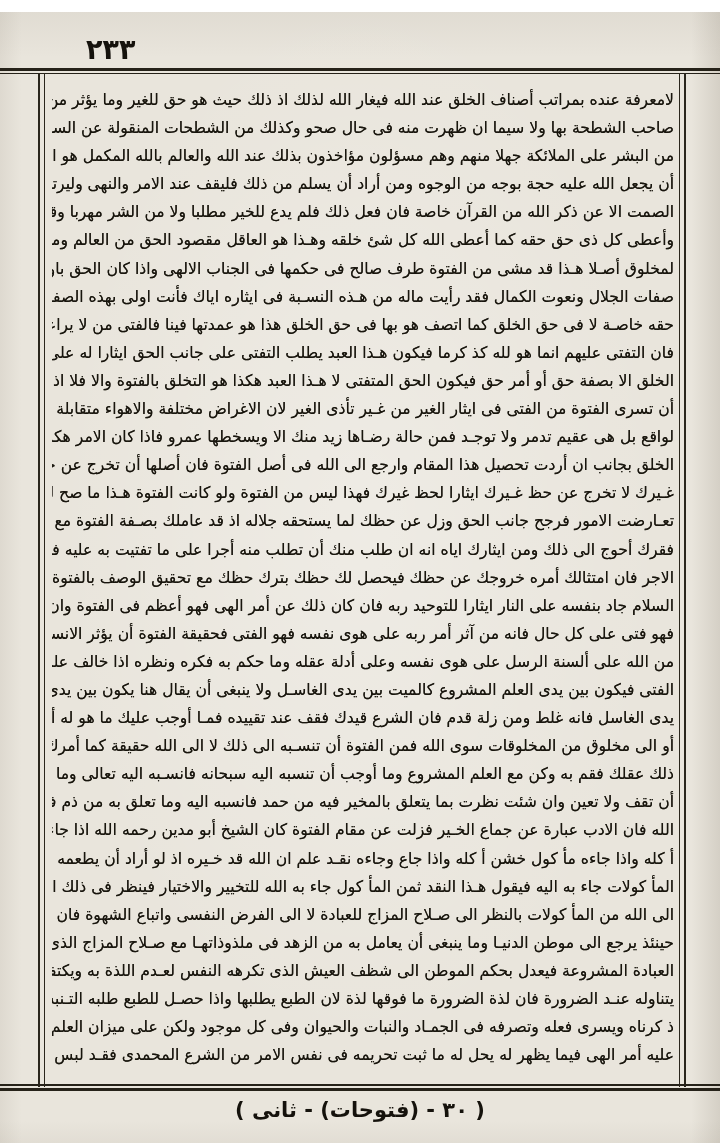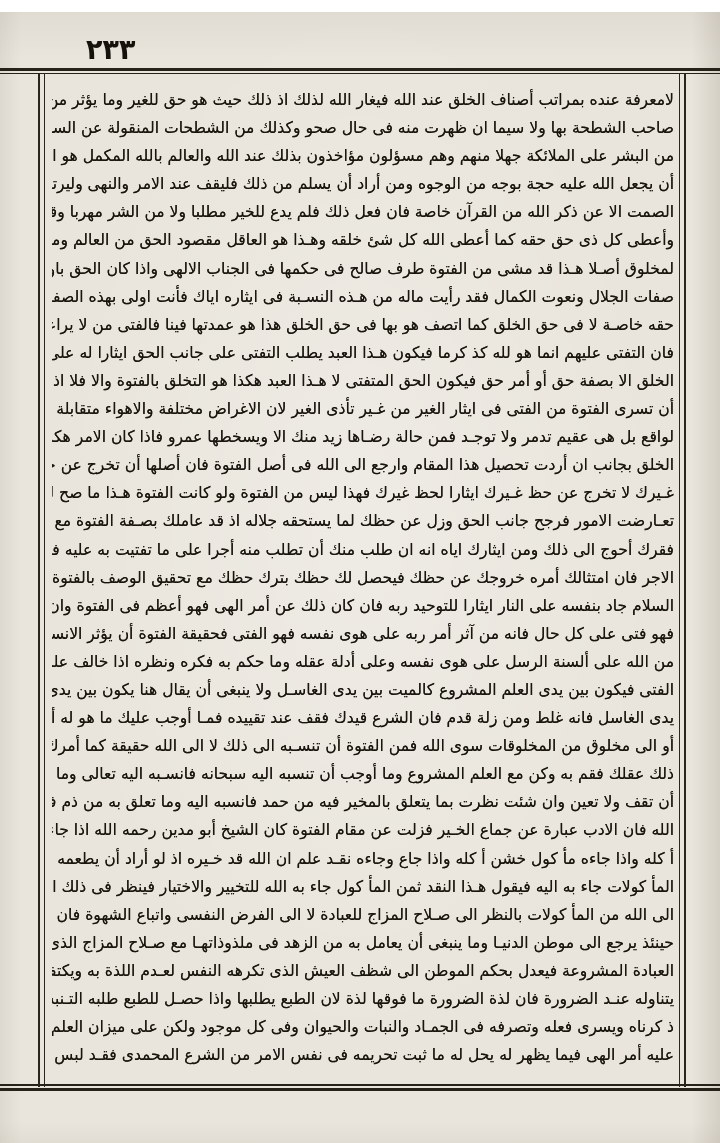--- a/index.html
+++ b/index.html
@@ -122,14 +122,15 @@
     <div class="text-line">يتناوله عنـد الضرورة فان لذة الضرورة ما فوقها لذة لان الطبع يطلبها واذا حصـل للطبع طلبه التـنبه فالفتى هو من</div>
     <div class="text-line">ذ كرناه ويسرى فعله وتصرفه فى الجمـاد والنبات والحيوان وفى كل موجود ولكن على ميزان العلم المشروع وان ورد</div>
     <div class="text-line">عليه أمر الهى فيما يظهر له يحل له ما ثبت تحريمه فى نفس الامر من الشرع المحمدى فقـد لبس فيه فيتركه ويرجع الى حكم</div>
   </div>
 
   <div class="hrule hrule-bottom">
     <div class="a"></div>
       <div class="b"></div>
   </div>
 
+  <div class="footer-line">( ٣٠ - (فتوحات) - ثانى )</div>
 
 </div>
 
 </body></html>

